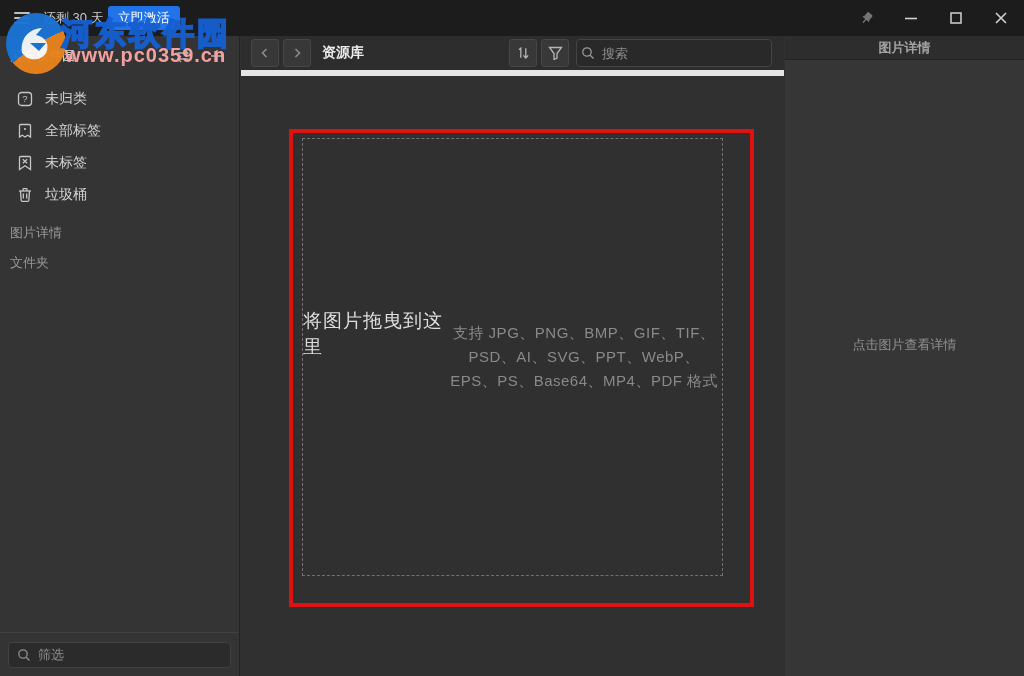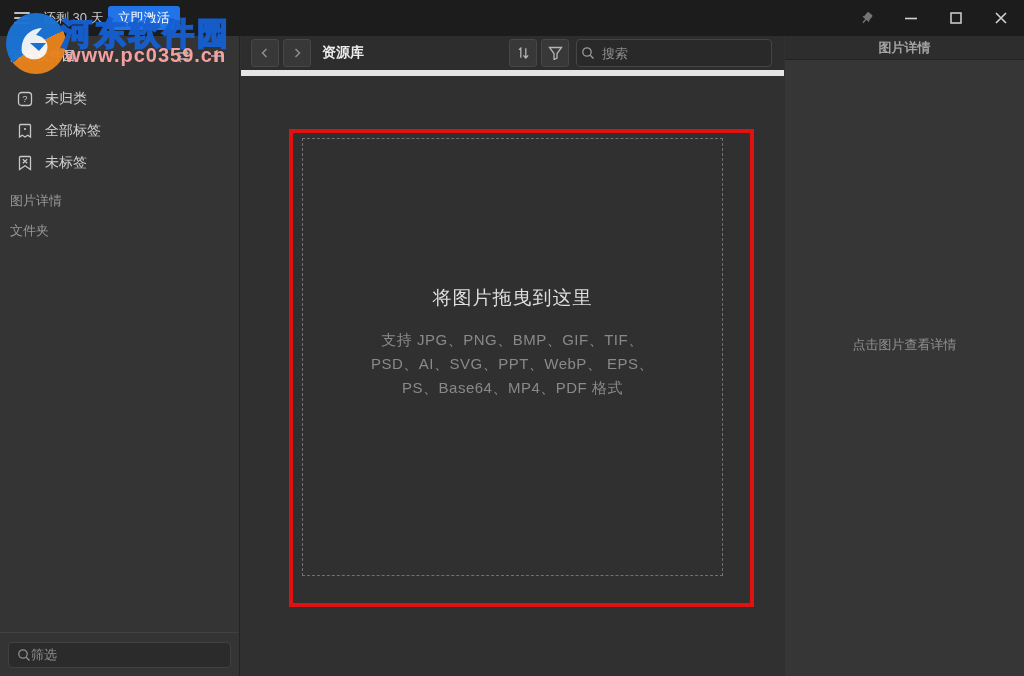--- a/index.html
+++ b/index.html
@@ -20,36 +20,36 @@
   .sidebar { position:absolute; left:0; top:36px; width:240px; height:640px; background:#343434; border-right:1px solid #232323; }
   .sidebar-header { height:40px; display:flex; align-items:center; padding:0 14px 0 10px; gap:17px; }
   .lib-name { font-size:13px; color:#e2e2e2; flex:1; white-space:nowrap; overflow:hidden; }
   .icon-btn { display:flex; align-items:center; justify-content:center; cursor:pointer; }
   .sidebar-list { padding:8px 6px 0; }
   .side-item { height:30px; display:flex; align-items:center; gap:11px; padding-left:10px; border-radius:4px; margin-bottom:2px; color:#d2d2d2; font-size:14px; cursor:pointer; }
   .side-item.selected { background:#4b4b4b; color:#ffffff; }
   .side-item .ico { display:flex; align-items:center; }
   .side-section { font-size:13px; color:#979797; padding:12px 0 0 10px; height:30px; }
   .filter-bar { position:absolute; left:0; bottom:0; width:239px; height:44px; border-top:1px solid #414141; display:flex; align-items:center; padding:0 8px; background:#343434; }
-  .filter-box { flex:1; height:26px; background:#2b2b2b; border:1px solid #414141; border-radius:4px; display:flex; align-items:center; padding:0 8px; }
+  .filter-box { flex:1; height:26px; background:#2b2b2b; border:1px solid #414141; border-radius:4px; display:flex; align-items:center; padding:0 8px; gap:7px; }
   .filter-box input, .search-box input { flex:1; background:transparent; border:none; outline:none; color:#cccccc; font-size:13px; font-family:inherit; min-width:0; }
   .filter-box input::placeholder, .search-box input::placeholder { color:#8f8f8f; }
 
   
   .main { position:absolute; left:241px; top:36px; width:543px; height:640px; }
   .toolbar { height:40px; background:#2d2d2d; border-bottom:6px solid #e5e5e5; display:flex; align-items:center; padding:0 12px 0 10px; }
   .sq-btn { width:28px; height:28px; background:#383838; border:1px solid #474747; border-radius:3px; display:flex; align-items:center; justify-content:center; cursor:pointer; flex:none; }
   .nav-back { margin-right:4px; }
   .view-title { margin-left:11px; font-size:14px; font-weight:bold; color:#ececec; }
   .toolbar-spacer { flex:1; }
   .tool-sort { margin-right:4px; }
   .search-box { width:196px; height:28px; margin-left:7px; background:#292929; border:1px solid #454545; border-radius:4px; display:flex; align-items:center; padding:0 4px; gap:7px; }
   .content { position:absolute; top:40px; left:0; width:543px; height:600px; background:#303030; }
   .annotation-rect { position:absolute; left:48px; top:53px; width:465px; height:478px; border:4px solid #e01111; pointer-events:none; }
-  .dropzone { position:absolute; left:61px; top:62px; width:421px; height:438px; border:1px dashed #717171; display:flex; flex-direction:column; align-items:center; justify-content:center; }
+  .dropzone { position:absolute; left:61px; top:62px; width:421px; height:438px; border:1px dashed #717171; display:flex; flex-direction:row; align-items:center; justify-content:center; }
   .drop-title { font-size:19px; color:#dedede; letter-spacing:1px; margin-bottom:17px; margin-top:-30px; }
   .drop-formats { width:308px; font-size:15px; line-height:24px; color:#898989; text-align:center; letter-spacing:0.5px; }
 
   
   .details { position:absolute; left:785px; top:36px; width:239px; height:640px; background:#363636; }
   .details-header { height:24px; background:#2d2d2d; border-bottom:1px solid #222222; display:flex; align-items:center; justify-content:center; font-size:13px; font-weight:bold; color:#a3a3a3; }
   .details-empty { position:absolute; top:300px; left:0; width:100%; text-align:center; font-size:13px; color:#8f8f8f; }
 
   
   .watermark { position:absolute; left:0; top:0; z-index:50; pointer-events:none; opacity:0.96; }
@@ -140,20 +140,31 @@
       </div>
       <div class="side-item">
         <span class="ico">
           <svg width="18" height="18" viewBox="0 0 18 18" fill="none" stroke="#c6c6c6" stroke-width="1.3">
               <path d="M4.5 2.5 h9 a1 1 0 0 1 1 1 V15.5 L9 11.8 3.5 15.5 V3.5 a1 1 0 0 1 1-1 Z"></path>
               <path d="M6.8 5.2 l4.4 4.1 M11.2 5.2 l-4.4 4.1"></path>
             </svg>
         </span>
         <span>未标签</span>
       </div>
+      <div class="side-item">
+        <span class="ico">
+          <svg width="18" height="18" viewBox="0 0 18 18" fill="none" stroke="#c6c6c6" stroke-width="1.3">
+              <path d="M3 5 h12"></path>
+              <path d="M7 5 V3.5 a0.8 0.8 0 0 1 0.8-0.8 h2.4 a0.8 0.8 0 0 1 0.8.8 V5"></path>
+              <path d="M4.5 5 l0.7 9.5 a1 1 0 0 0 1 0.9 h5.6 a1 1 0 0 0 1-0.9 L13.5 5"></path>
+              <path d="M7.3 7.5 v5 M10.7 7.5 v5"></path>
+            </svg>
+        </span>
+        <span>垃圾桶</span>
+      </div>
     </div>
 
     <div class="side-section">图片详情</div>
     <div class="side-section">文件夹</div>
 
     <div class="filter-bar">
       <div class="filter-box">
         <svg width="14" height="14" viewBox="0 0 14 14" fill="none" stroke="#8f8f8f" stroke-width="1.3">
             <circle cx="6" cy="6" r="4.2"></circle>
             <path d="M9.2 9.2 L12.5 12.5"></path>

